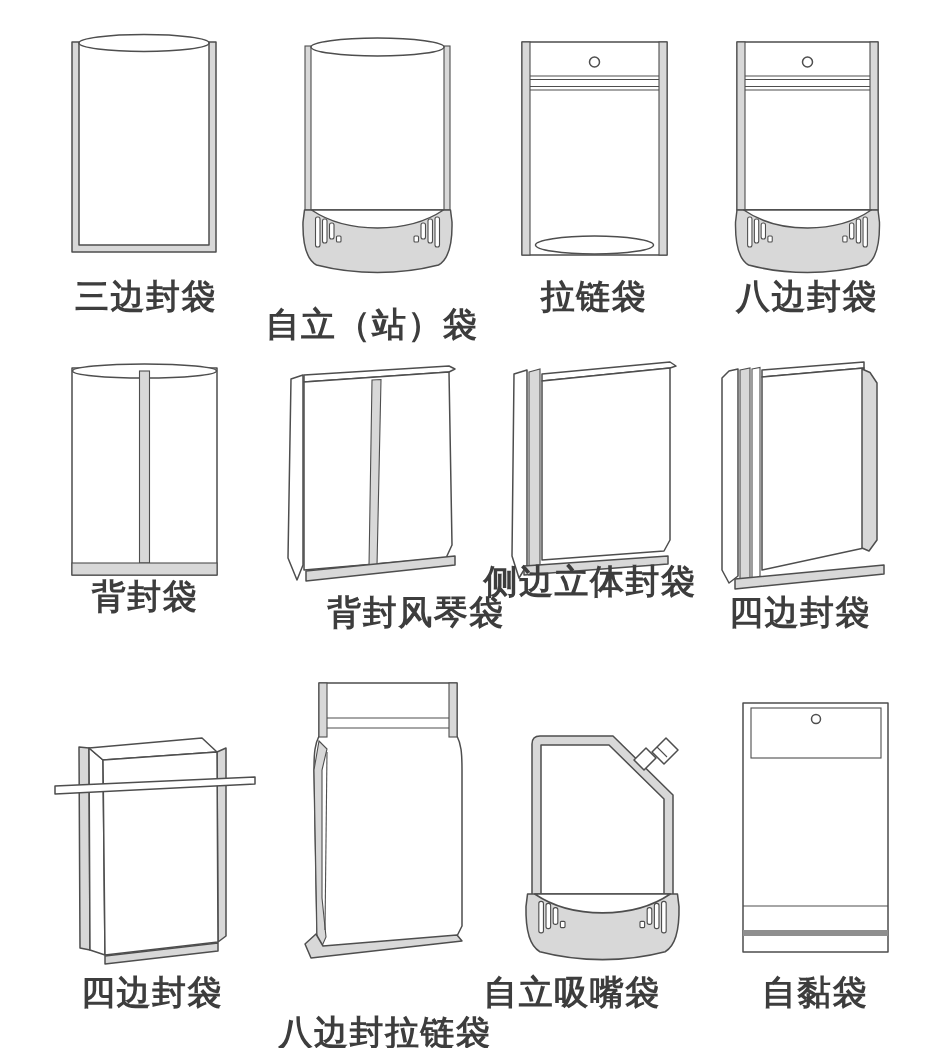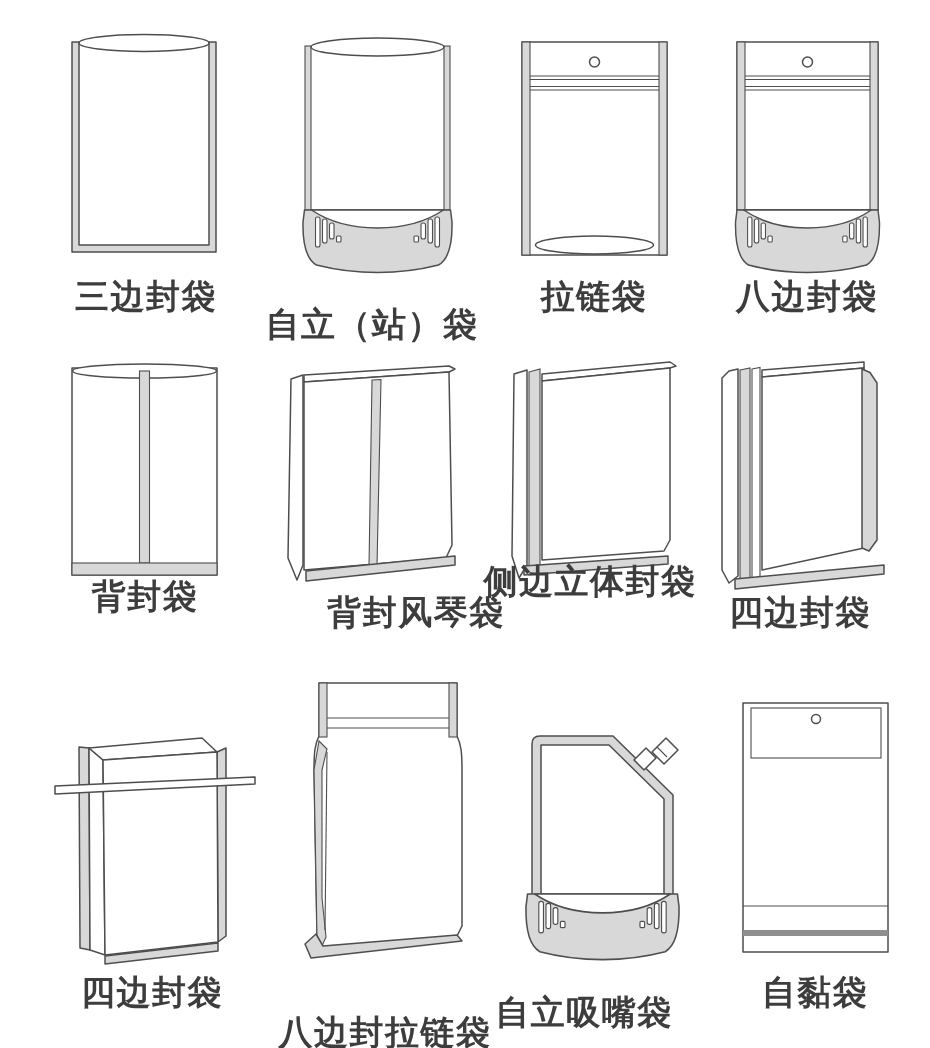--- a/index.html
+++ b/index.html
@@ -146,16 +146,16 @@
   <div class="bag-label" style="left:146px;top:274px;">三边封袋</div>
   <div class="bag-label" style="left:372px;top:274px;margin-top:28px;">自立（站）袋</div>
   <div class="bag-label" style="left:594px;top:274px;">拉链袋</div>
   <div class="bag-label" style="left:807px;top:274px;">八边封袋</div>
   <div class="bag-label" style="left:145px;top:574px;text-align:right;">背封袋</div>
   <div class="bag-label" style="left:371px;top:590px;margin-left:45px;">背封风琴袋</div>
   <div class="bag-label" style="left:590px;top:559px;">侧边立体封袋</div>
   <div class="bag-label" style="left:800px;top:590px;">四边封袋</div>
   <div class="bag-label" style="left:152px;top:970px;">四边封袋</div>
   <div class="bag-label" style="left:385px;top:1010px;">八边封拉链袋</div>
-  <div class="bag-label" style="left:584px;top:970px;margin-top:20px;">自立吸嘴袋</div>
+  <div class="bag-label" style="left:572px;top:970px;">自立吸嘴袋</div>
   <div class="bag-label" style="left:815px;top:970px;text-align:right;">自黏袋</div>
 
 </div>
 
 </body></html>

